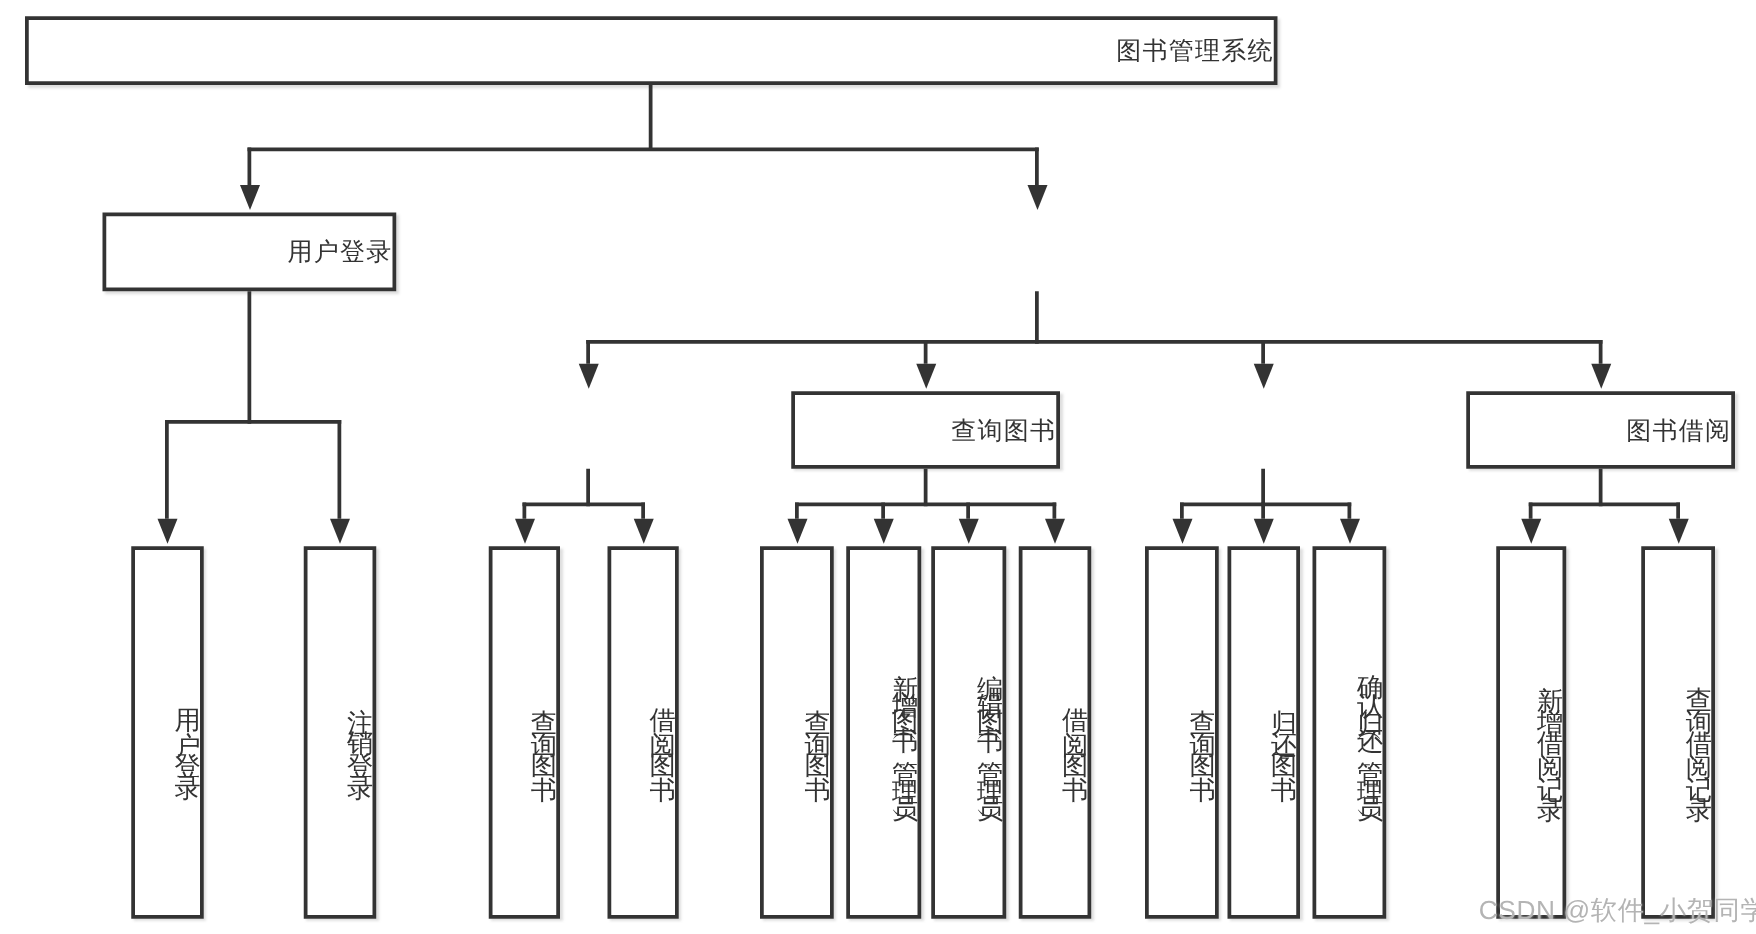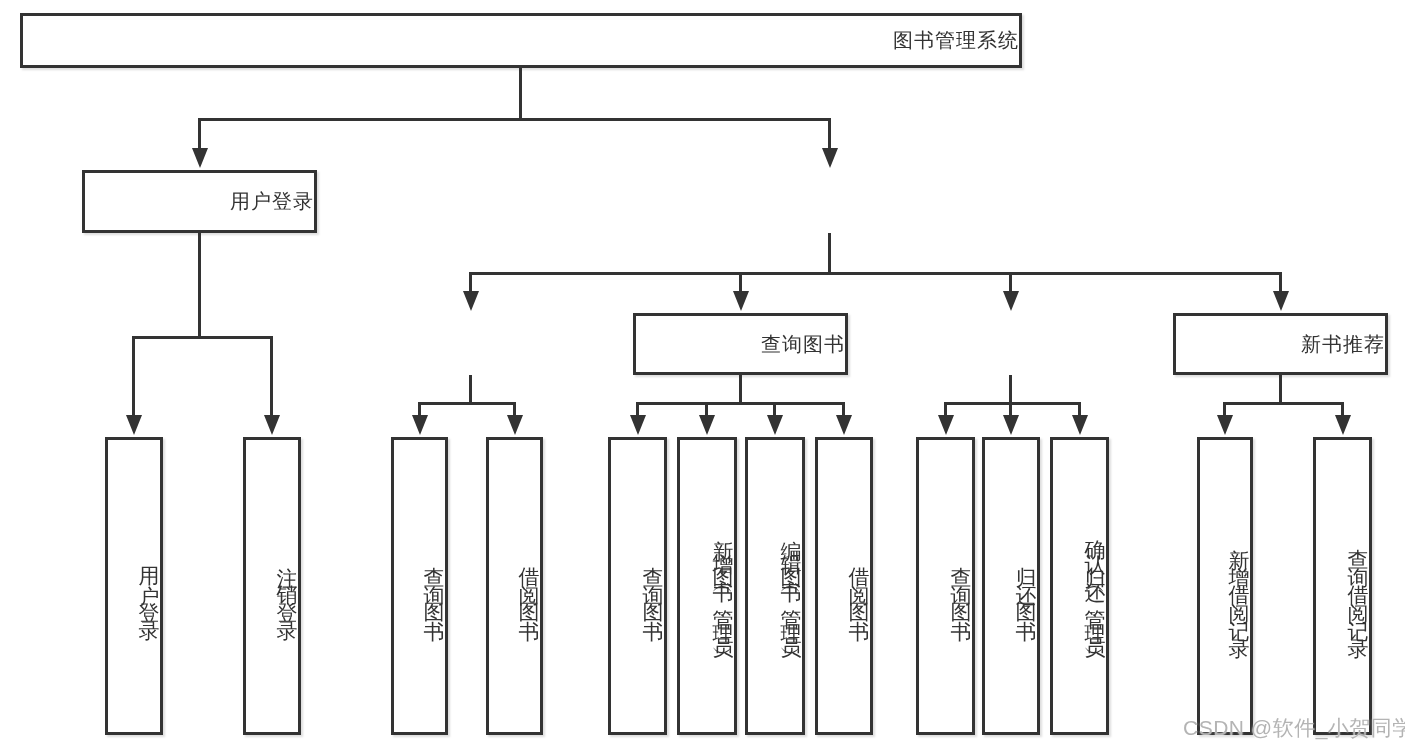--- a/index.html
+++ b/index.html
@@ -75,21 +75,21 @@
   </div>
 
   <div class="node" style="left:82px;top:170px;width:235px;height:63px">
     <span>用户登录</span>
   </div>
 
   <div class="node" style="left:633px;top:313px;width:215px;height:62px">
     <span>查询图书</span>
   </div>
   <div class="node" style="left:1173px;top:313px;width:215px;height:62px">
-    <span>新书推荐</span>
+    <span>图书借阅</span>
   </div>
 
   <div class="node leaf" style="left:105px;top:437px;width:58px;height:298px">
     <span>用户登录</span>
   </div>
   <div class="node leaf" style="left:243px;top:437px;width:58px;height:298px">
     <span>注销登录</span>
   </div>
 
   <div class="node leaf" style="left:391px;top:437px;width:57px;height:298px">

